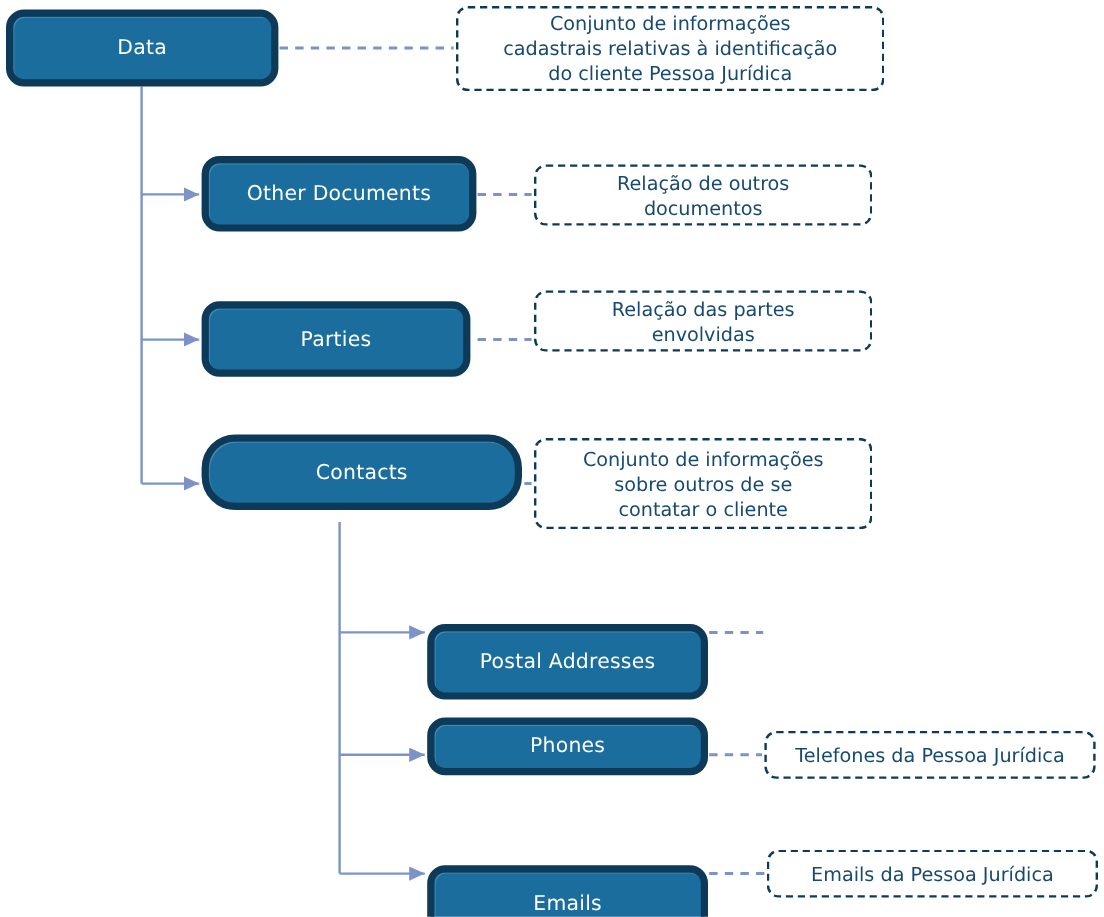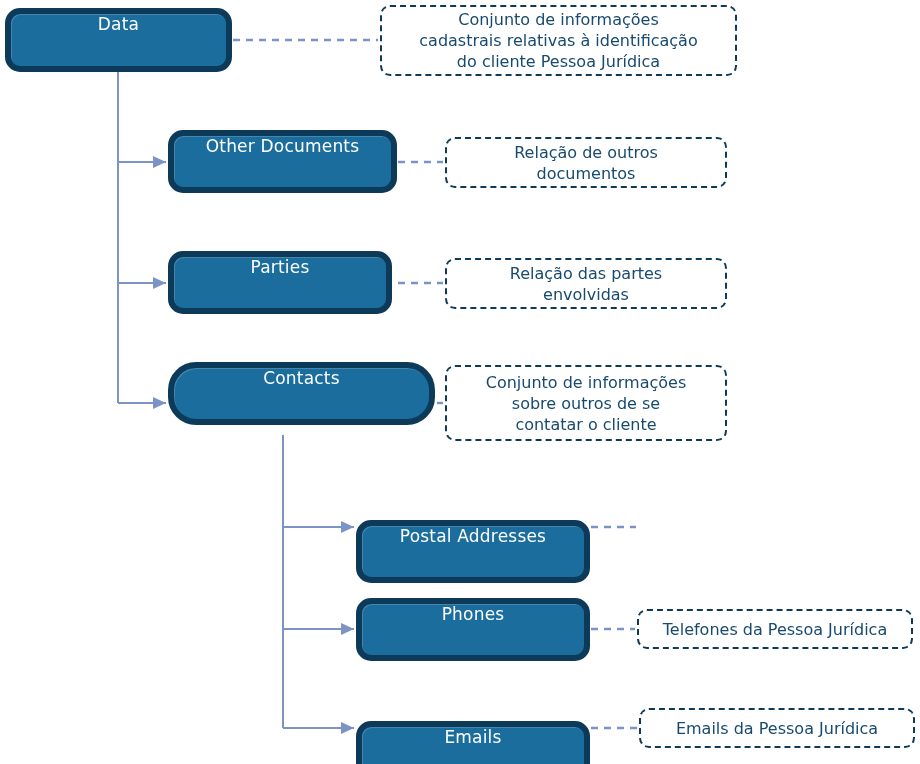--- a/index.html
+++ b/index.html
@@ -30,21 +30,21 @@
     fill: none;
   }
   .node {
     position: absolute;
     box-sizing: border-box;
     background: var(--node-fill, #1a6d9d);
     border: 6px solid var(--node-border, #0e3a5a);
     border-radius: 15px;
     box-shadow: inset 1px 1px 0 rgba(255,255,255,0.18);
     display: flex;
-    align-items: flex-start;
+    align-items: center;
     justify-content: center;
   }
   .node-label {
     color: var(--node-text, #ffffff);
     font-size: 17px;
     letter-spacing: 0.2px;
     white-space: nowrap;
   }
   .note {
     position: absolute;
@@ -62,28 +62,28 @@
     font-size: 16px;
     line-height: 21px;
     display: inline-block;
   }
   
   .node-data              { left: 5px;   top: 8px;   width: 227px; height: 64px; }
   .node-other-documents   { left: 168px; top: 130px; width: 229px; height: 63px; }
   .node-parties           { left: 168px; top: 251px; width: 224px; height: 63px; }
   .node-contacts          { left: 168px; top: 362px; width: 267px; height: 63px; border-radius: 28px; }
   .node-postal-addresses  { left: 356px; top: 520px; width: 234px; height: 63px; }
-  .node-phones            { left: 356px; top: 598px; width: 234px; height: 63px; }
+  .node-phones            { left: 356px; top: 598px; width: 234px; height: 48px; }
   .node-emails            { left: 356px; top: 697px; width: 234px; height: 63px; margin-top: 24px; }
   
   .note-data              { left: 380px; top: 5px;   width: 357px; height: 71px; }
   .note-data .note-text   { max-width: 280px; }
   .note-other-documents   { left: 445px; top: 137px; width: 282px; height: 51px; }
   .note-other-documents .note-text { max-width: 170px; }
-  .note-parties           { left: 445px; top: 258px; width: 282px; height: 51px; }
+  .note-parties           { left: 445px; top: 242px; width: 282px; height: 51px; }
   .note-parties .note-text { max-width: 185px; }
   .note-contacts          { left: 445px; top: 365px; width: 282px; height: 76px; }
   .note-contacts .note-text { max-width: 210px; }
   .note-postal-addresses  { left: 638px; top: 507px; width: 275px; height: 40px; }
   .note-phones            { left: 637px; top: 609px; width: 276px; height: 40px; }
   .note-emails            { left: 639px; top: 708px; width: 276px; height: 40px; }
   .note-postal-addresses .note-text,
   .note-phones .note-text,
   .note-emails .note-text { white-space: nowrap; }
 </style>

